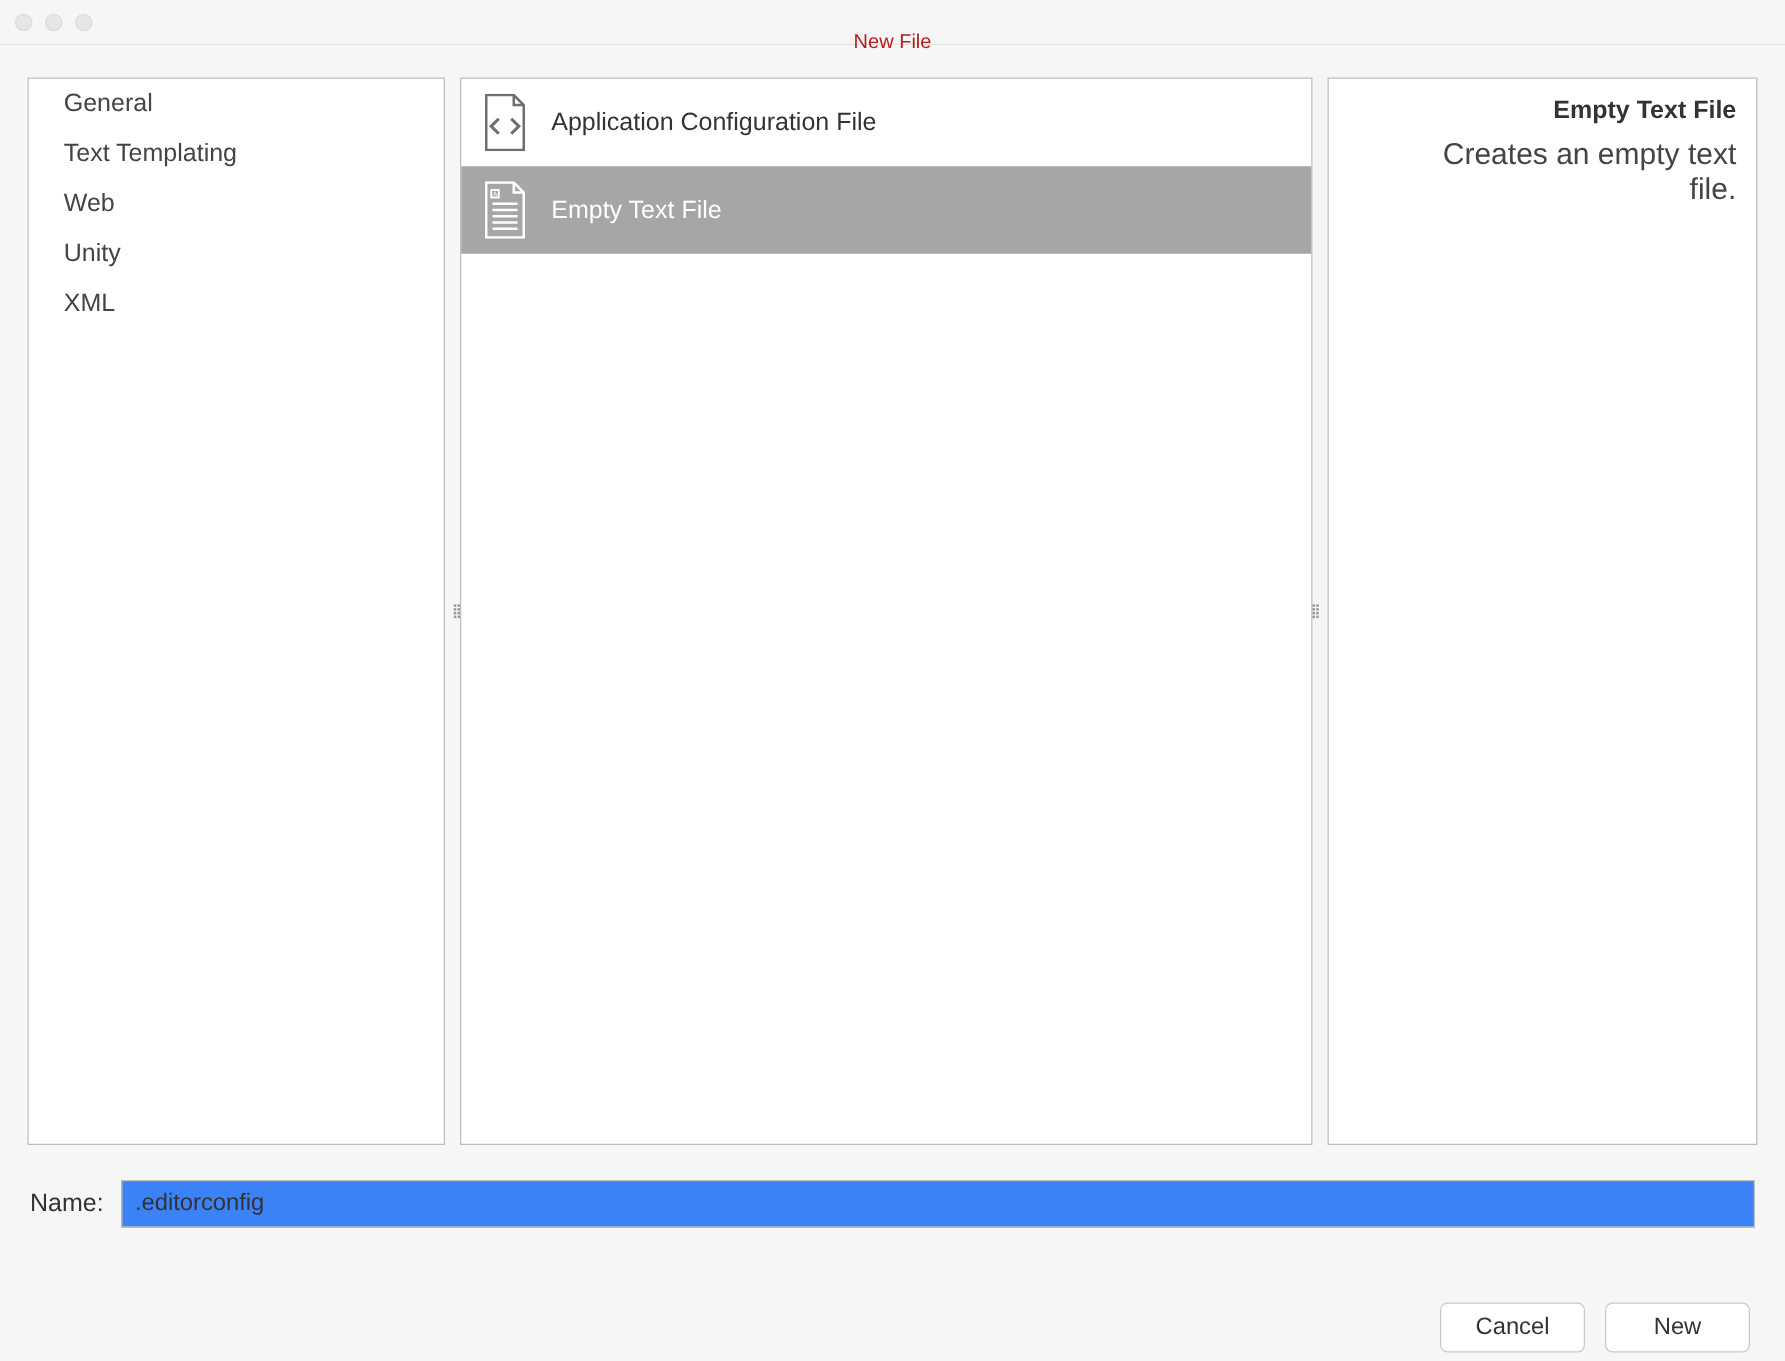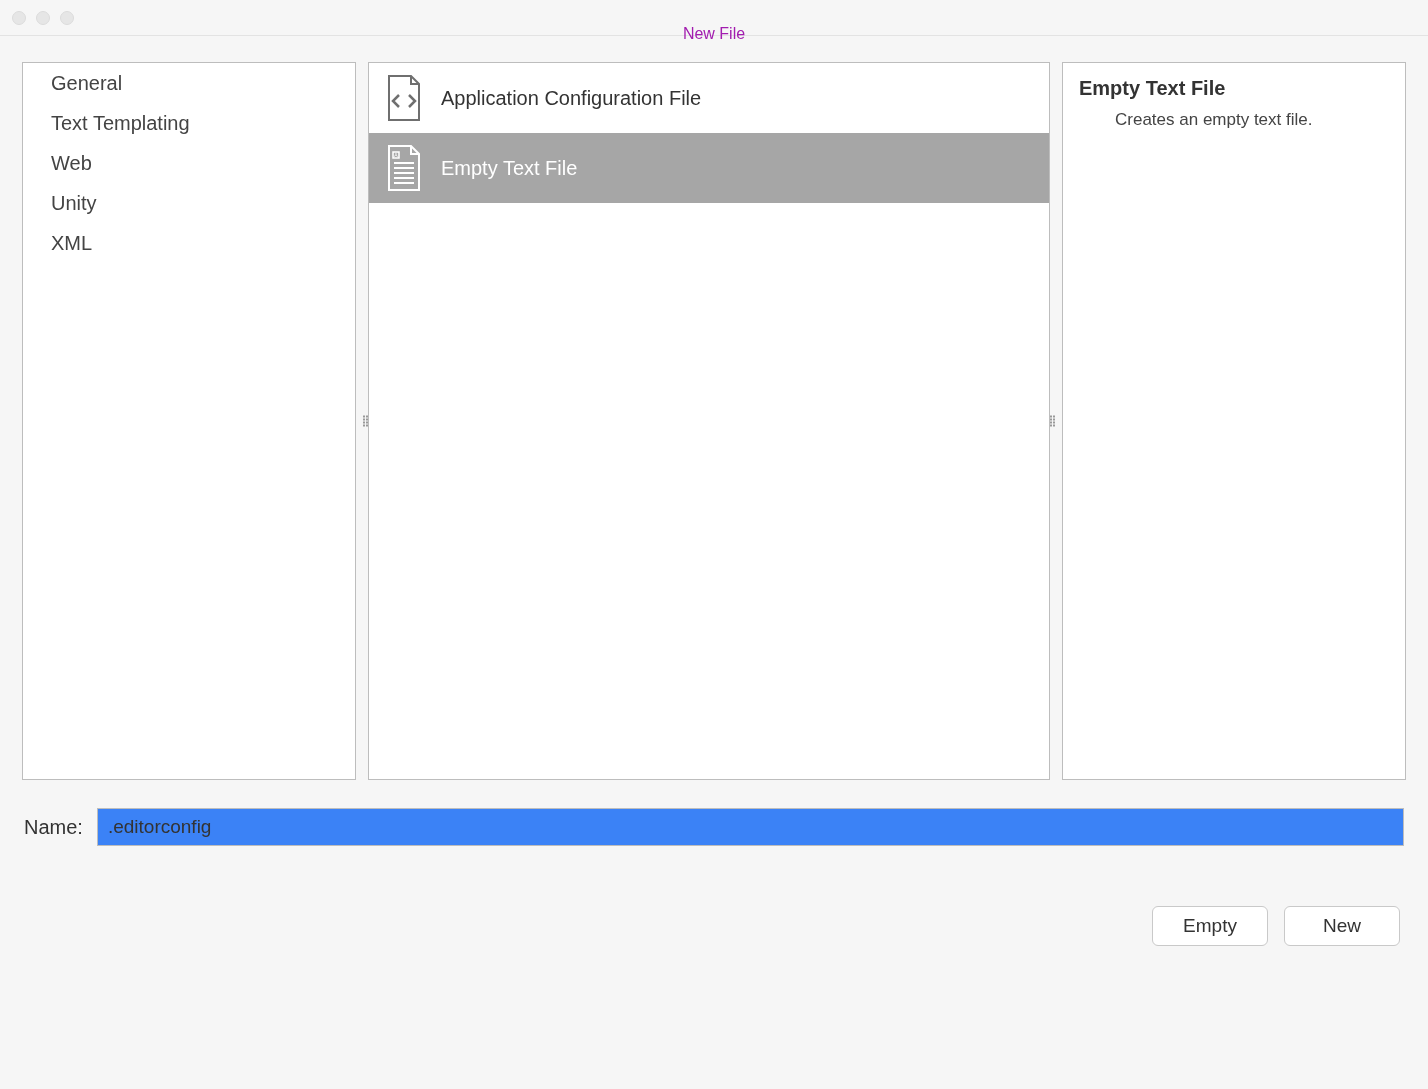--- a/index.html
+++ b/index.html
@@ -1,37 +1,37 @@
 <!DOCTYPE html>
 <html><head>
 <meta charset="utf-8">
 <style>
   * { box-sizing: border-box; margin: 0; padding: 0; }
   html, body { width: 1428px; height: 1089px; font-family: -apple-system, "Helvetica Neue", Arial, sans-serif; background: #f6f6f6; color: #333; }
   .titlebar { height: 36px; display: flex; align-items: center; padding: 0 12px; border-bottom: 1px solid #e3e3e3; position: relative; }
   .traffic { display: flex; gap: 10px; }
   .tl { width: 14px; height: 14px; border-radius: 50%; background: #e6e6e6; border: 1px solid #dcdcdc; }
-  .title { position: absolute; left: 0; right: 0; text-align: center; font-size: 16px; color: #a21caf; margin-top: 32px; }
+  .title { position: absolute; left: 0; right: 0; text-align: center; font-size: 16px; color: #b91c1c; margin-top: 32px; }
   .content { padding: 26px 22px 0 22px; }
-  .panels { display: flex; gap: 12px; height: 718px; }
+  .panels { display: flex; gap: 12px; height: 854px; text-align: right; }
   .panel { border: 1px solid #bdbdbd; background: #fff; }
   .panel.cats { width: 334px; }
   .panel.templates { flex: 1; position: relative; }
   .panel.desc { width: 344px; padding: 14px 16px; }
   .cat-item { height: 40px; display: flex; align-items: center; padding: 0 28px; font-size: 20px; color: #444; cursor: default; }
   .cat-item.selected { background: #a6a6a6; color: #fff; }
   .tmpl-item { height: 70px; display: flex; align-items: center; padding: 0 14px; gap: 16px; cursor: default; }
   .tmpl-item.selected { background: #a6a6a6; color: #fff; }
   .tmpl-icon { width: 42px; height: 48px; flex: none; display:flex; align-items:center; justify-content:center; }
   .tmpl-labels { display: flex; flex-direction: column; }
   .tmpl-name { font-size: 20px; color: #333; }
   .tmpl-item.selected .tmpl-name { color: #fff; }
   .sub { font-size: 15px; color: #8a8a8a; margin-top: 2px; }
   .desc-title { font-size: 20px; font-weight: 700; color: #333; margin-bottom: 10px; }
-  .desc-body { font-size: 17px; color: #444; margin-left: 36px; }
+  .desc-body { font-size: 24px; color: #444; margin-left: 36px; }
   .drag-dots { position: absolute; left: -6px; top: 50%; transform: translateY(-50%); display:flex; gap:1px; flex-direction: row; }
   .drag-dots.right { left: auto; right: -6px; }
   .drag-col { display:flex; flex-direction:column; gap:1px; }
   .dot { width:2px; height:2px; background:#999; }
   .name-row { display: flex; align-items: center; gap: 14px; margin-top: 28px; padding: 0 2px; }
   .name-label { font-size: 20px; color: #333; }
   .name-input { flex: 1; height: 38px; border: 1px solid #bdbdbd; padding: 0 10px; font-size: 19px; background: #3b82f6; color: #333; }
   .button-row { display: flex; justify-content: flex-end; gap: 16px; margin-top: 60px; padding-right: 6px; }
   .btn { min-width: 116px; height: 40px; border: 1px solid #c9c9c9; border-radius: 6px; background: #fff; font-size: 19px; color: #333; display:flex; align-items:center; justify-content:center; cursor: default; }
   svg { display:block; }
@@ -141,19 +141,19 @@
     </div>
   </div>
 
   <div class="name-row">
     <div class="name-label">Name:</div>
     <input class="name-input" type="text" value=".editorconfig" style="">
   </div>
 
   <div class="button-row">
     <div class="btn">
-        <span>Empty</span>
+        <span>Cancel</span>
       </div>
     <div class="btn">
         <span>New</span>
       </div>
   </div>
 </div>
 
 </body></html>

